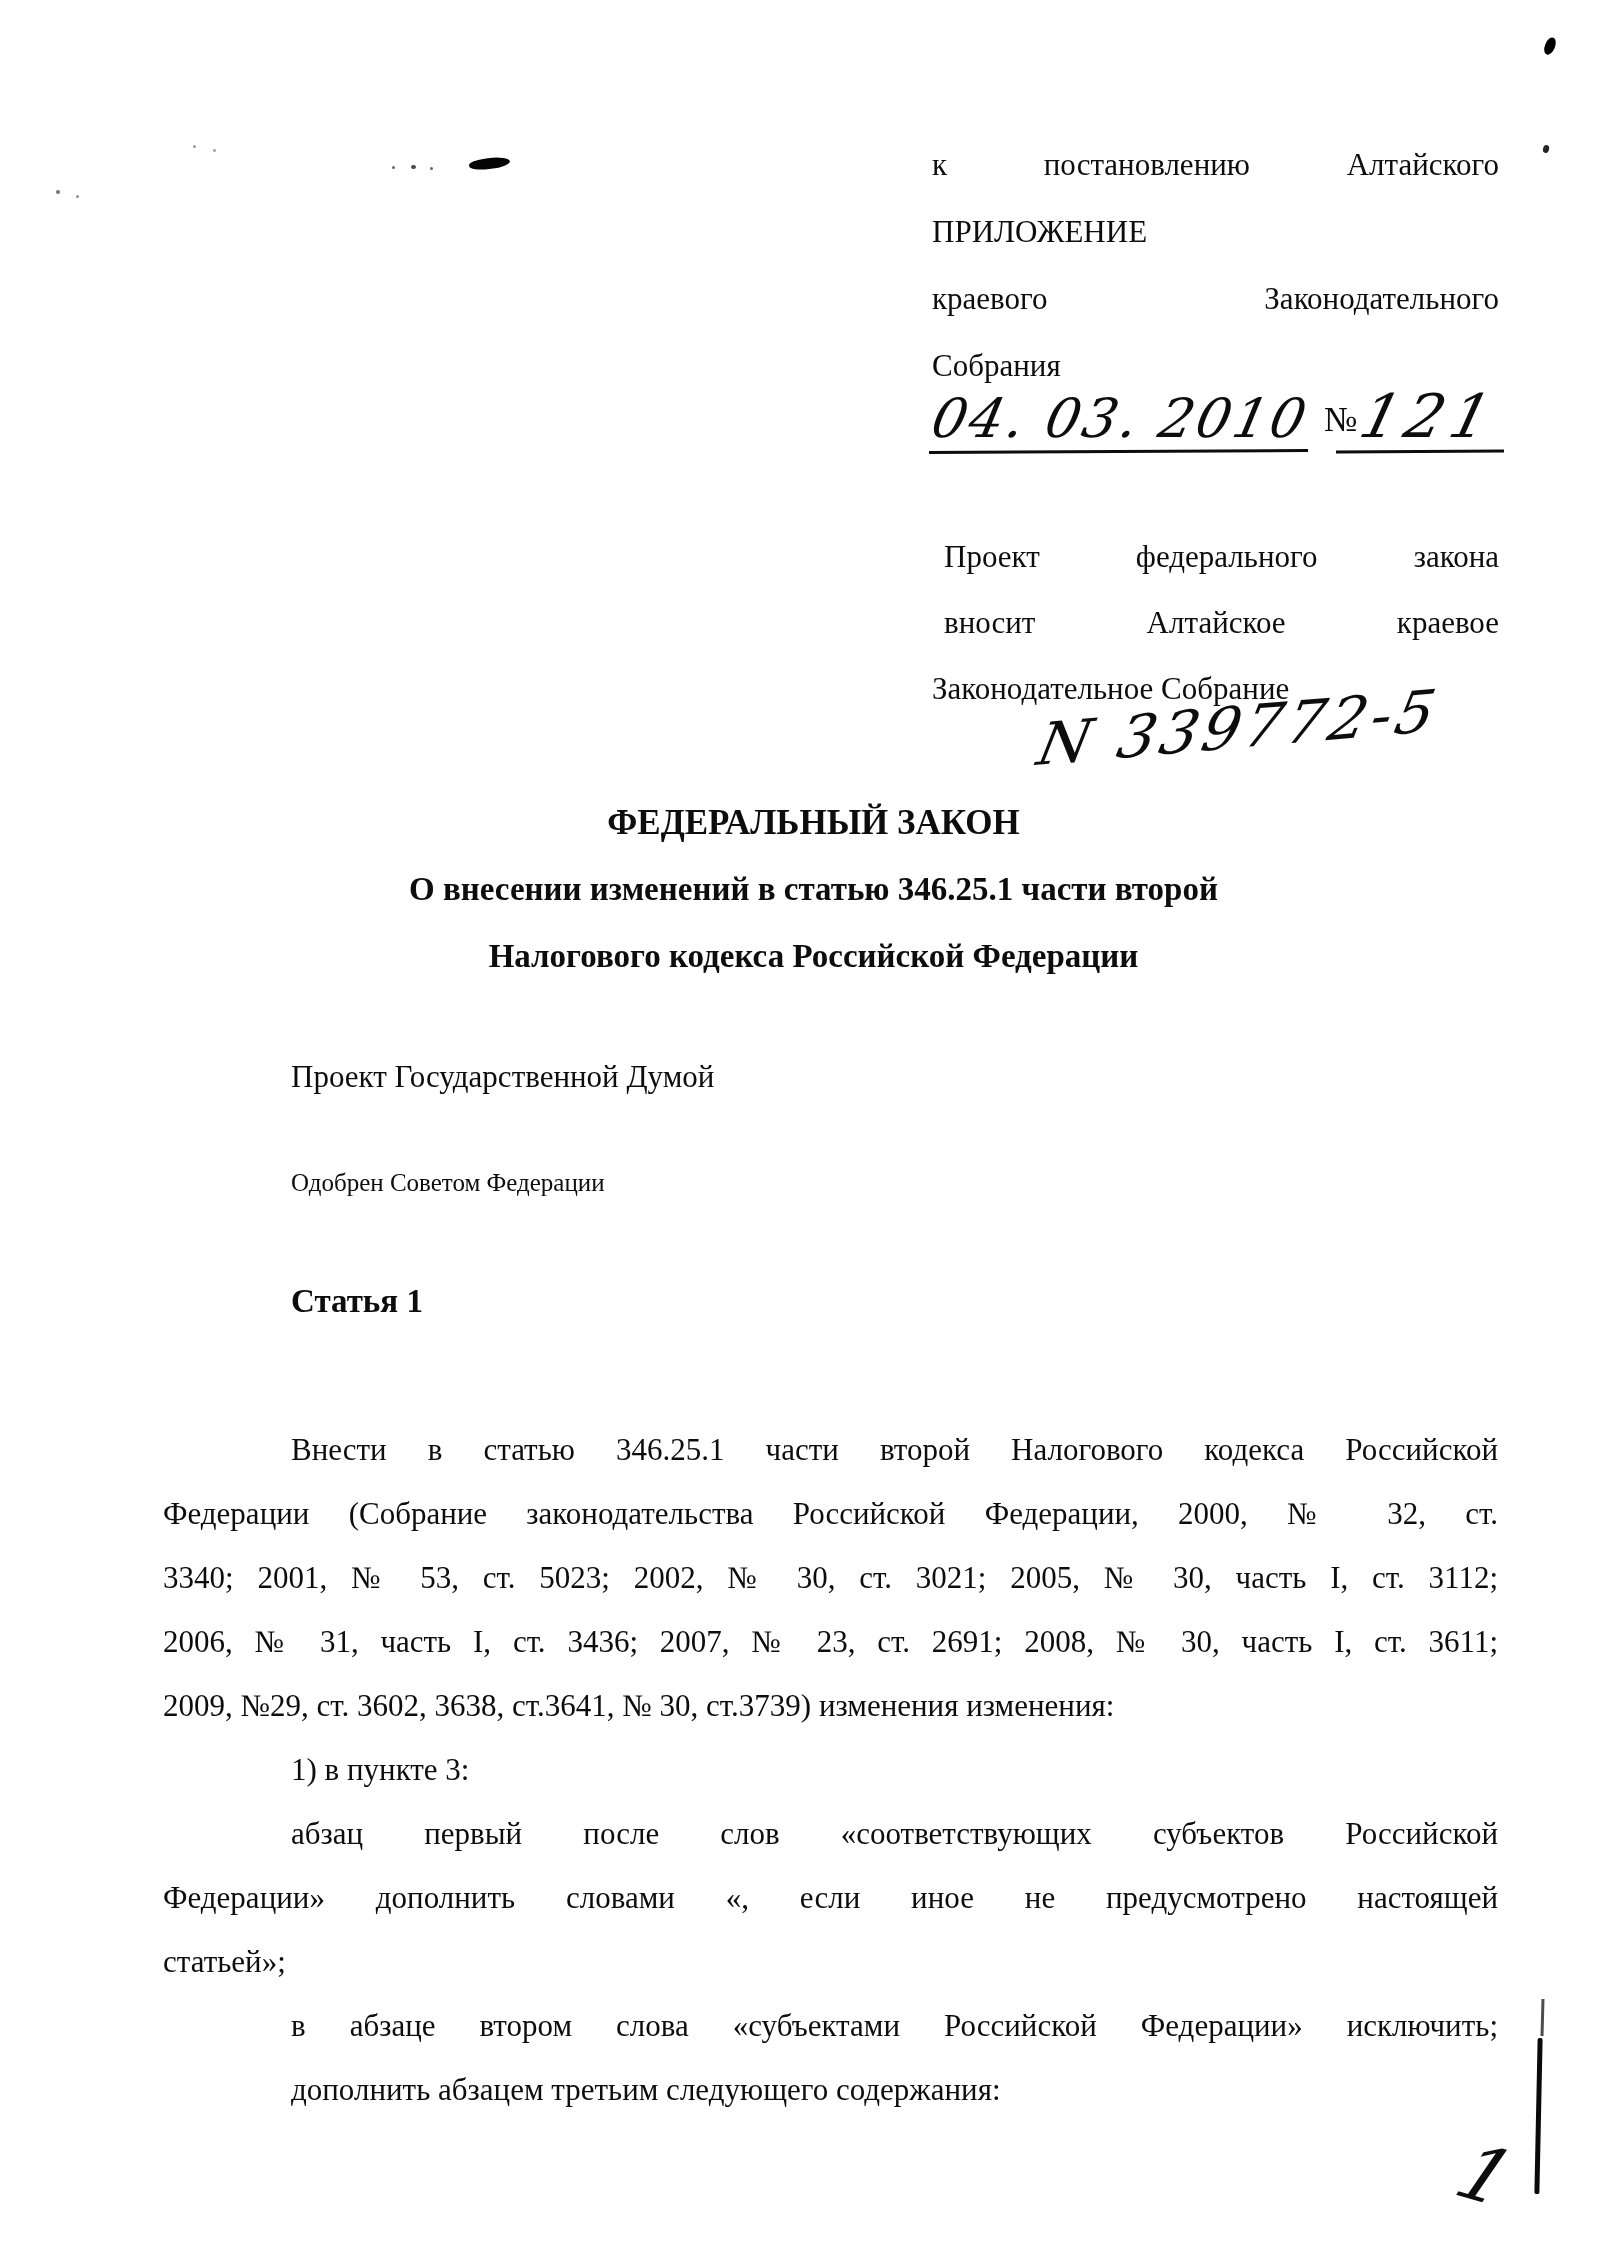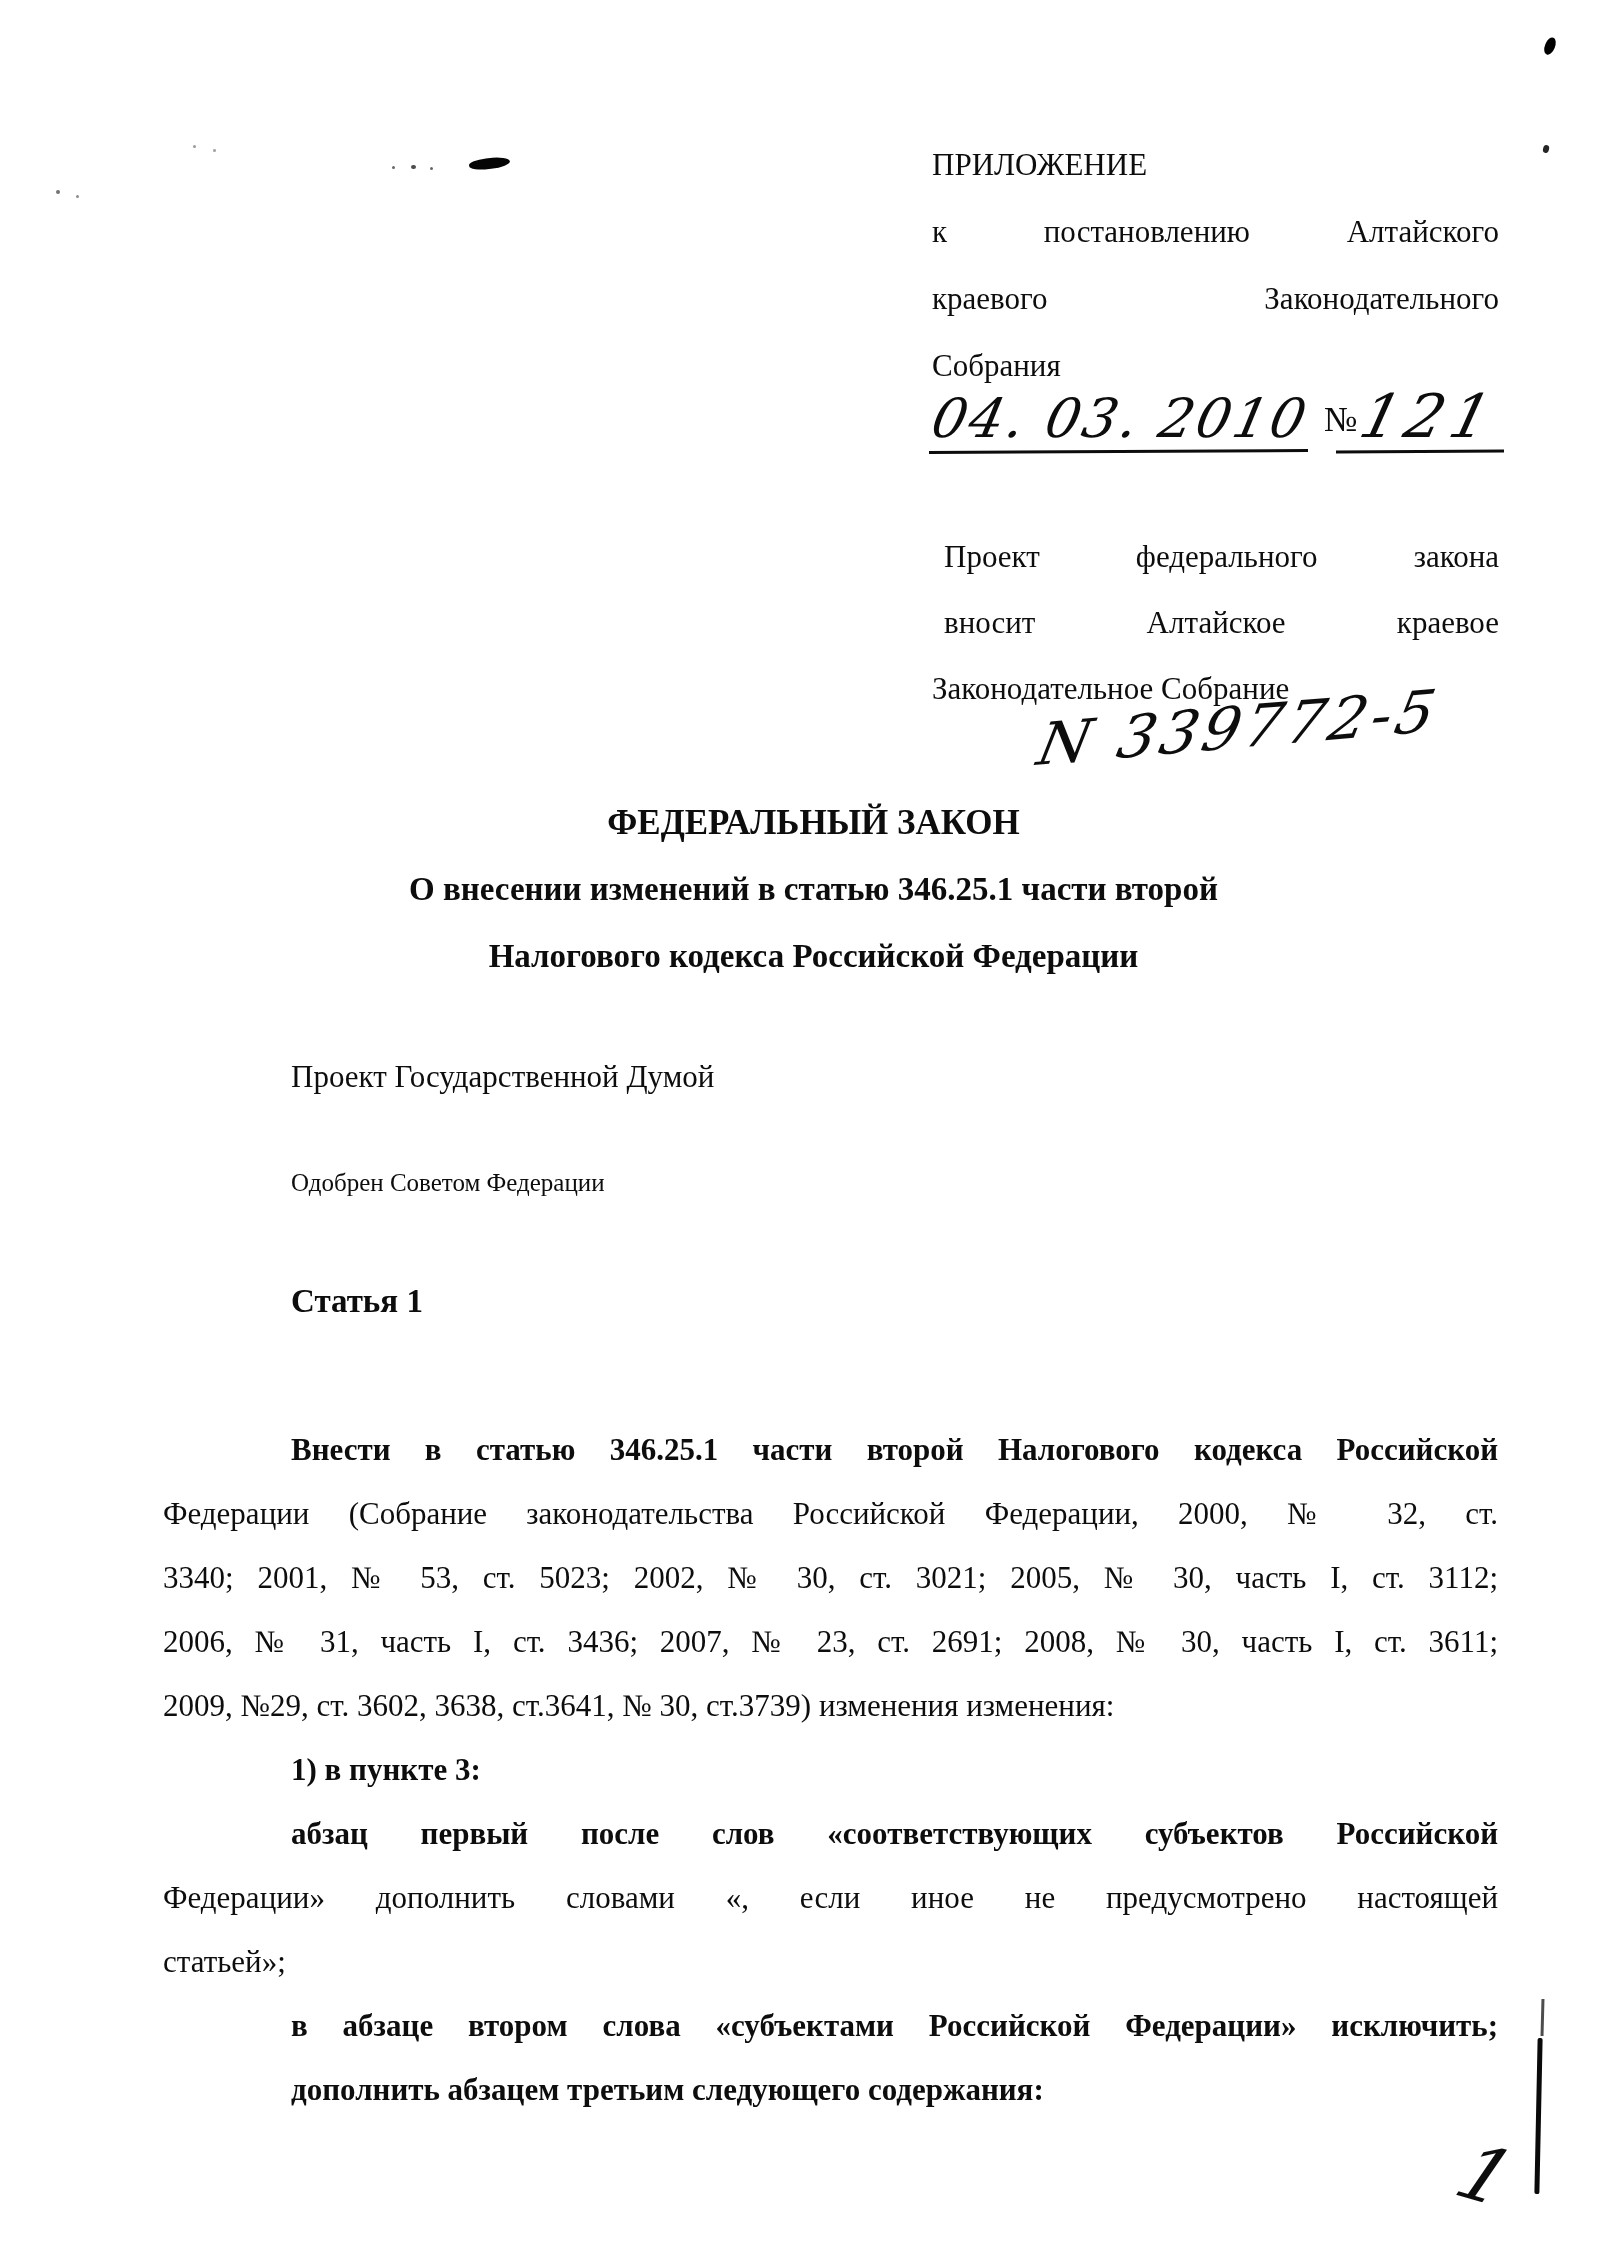--- a/index.html
+++ b/index.html
@@ -32,21 +32,21 @@
   .law-kind{font-size:35px;line-height:67px;}
   .law-title{font-size:33px;line-height:67px;}
   
   .adopted{position:absolute;left:291px;top:1058px;font-size:31px;line-height:38px;}
   .approved{position:absolute;left:291px;top:1164px;font-size:25px;line-height:38px;}
   .article-heading{position:absolute;left:291px;top:1282px;font-size:33px;font-weight:bold;line-height:38px;}
   
   .body-block{position:absolute;left:163px;top:1418px;width:1335px;font-size:31px;}
   .bl{line-height:64px;height:64px;text-align:left;}
   .bl.just{text-align:justify;text-align-last:justify;}
-  .bl.indent{padding-left:128px;font-weight:bold;}
+  .bl.indent{padding-left:128px;}
   
   .page-num{position:absolute;left:1461px;top:2131px;font-size:77px;transform:rotate(16deg) skewX(-8deg);}
   .v-line-a{position:absolute;left:1541px;top:1999px;width:3.2px;height:37px;background:#111;opacity:.75;transform:rotate(1.5deg);}
   .v-line-b{position:absolute;left:1536px;top:2038px;width:5.1px;height:156px;background:#0a0a0a;transform:rotate(1.2deg);border-radius:1.9px;}
   .speck{position:absolute;background:#000;border-radius:50%;}
   .smudge{position:absolute;left:469px;top:158px;width:41px;height:11px;background:#050505;border-radius:45% 55% 50% 50%;transform:rotate(-7deg);}
 </style>
 </head>
 <body>
 
@@ -58,22 +58,22 @@
   <div class="speck" style="left:213px;top:149px;width:2.6px;height:2.6px;opacity:.35;"></div>
   <div class="speck" style="left:392px;top:166px;width:3.2px;height:3.2px;opacity:.6;"></div>
   <div class="speck" style="left:411px;top:165px;width:4.5px;height:3.8px;opacity:.7;"></div>
   <div class="speck" style="left:430px;top:167px;width:3.2px;height:3.2px;opacity:.6;"></div>
   <div class="smudge"></div>
 
   <div class="speck" style="left:1545px;top:37px;width:9.6px;height:18px;border-radius:50%;transform:rotate(22deg);"></div>
   <div class="speck" style="left:1543px;top:145px;width:5.8px;height:8.3px;transform:rotate(15deg);opacity:.85;"></div>
 
   <div class="annex-block">
+    <div class="hl just">к постановлению Алтайского</div>
     <div class="hl">ПРИЛОЖЕНИЕ</div>
-    <div class="hl just">к постановлению Алтайского</div>
     <div class="hl just">краевого Законодательного</div>
     <div class="hl">Собрания</div>
   </div>
   <div class="date-row">
     <span class="hw hw-date">04. 03. 2010</span>
     <span class="no-sign">№</span>
     <span class="hw hw-num">121</span>
   </div>
   <div class="u-line u1"></div>
   <div class="u-line u2"></div>

